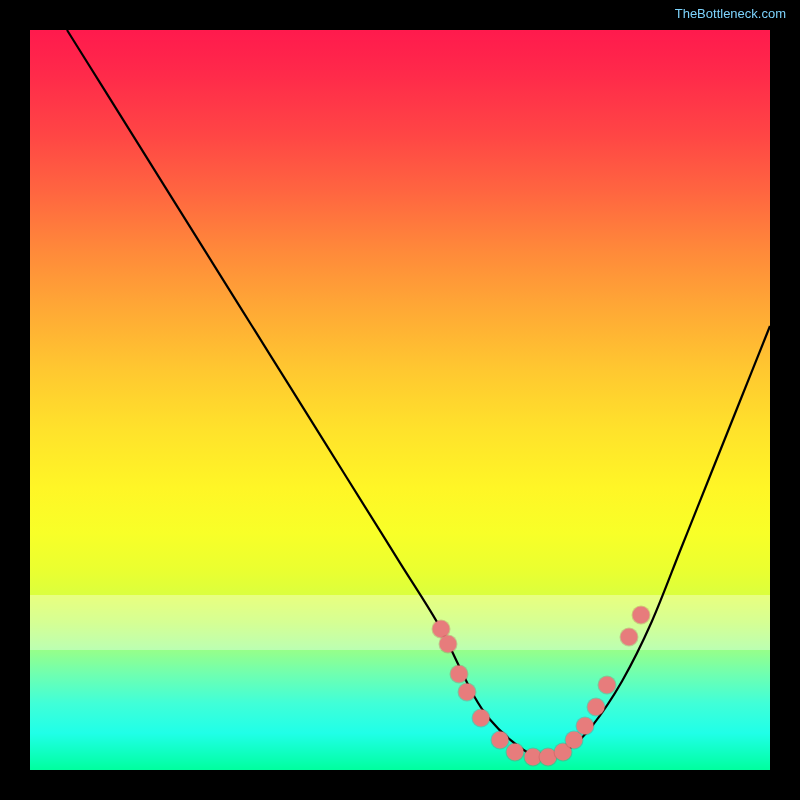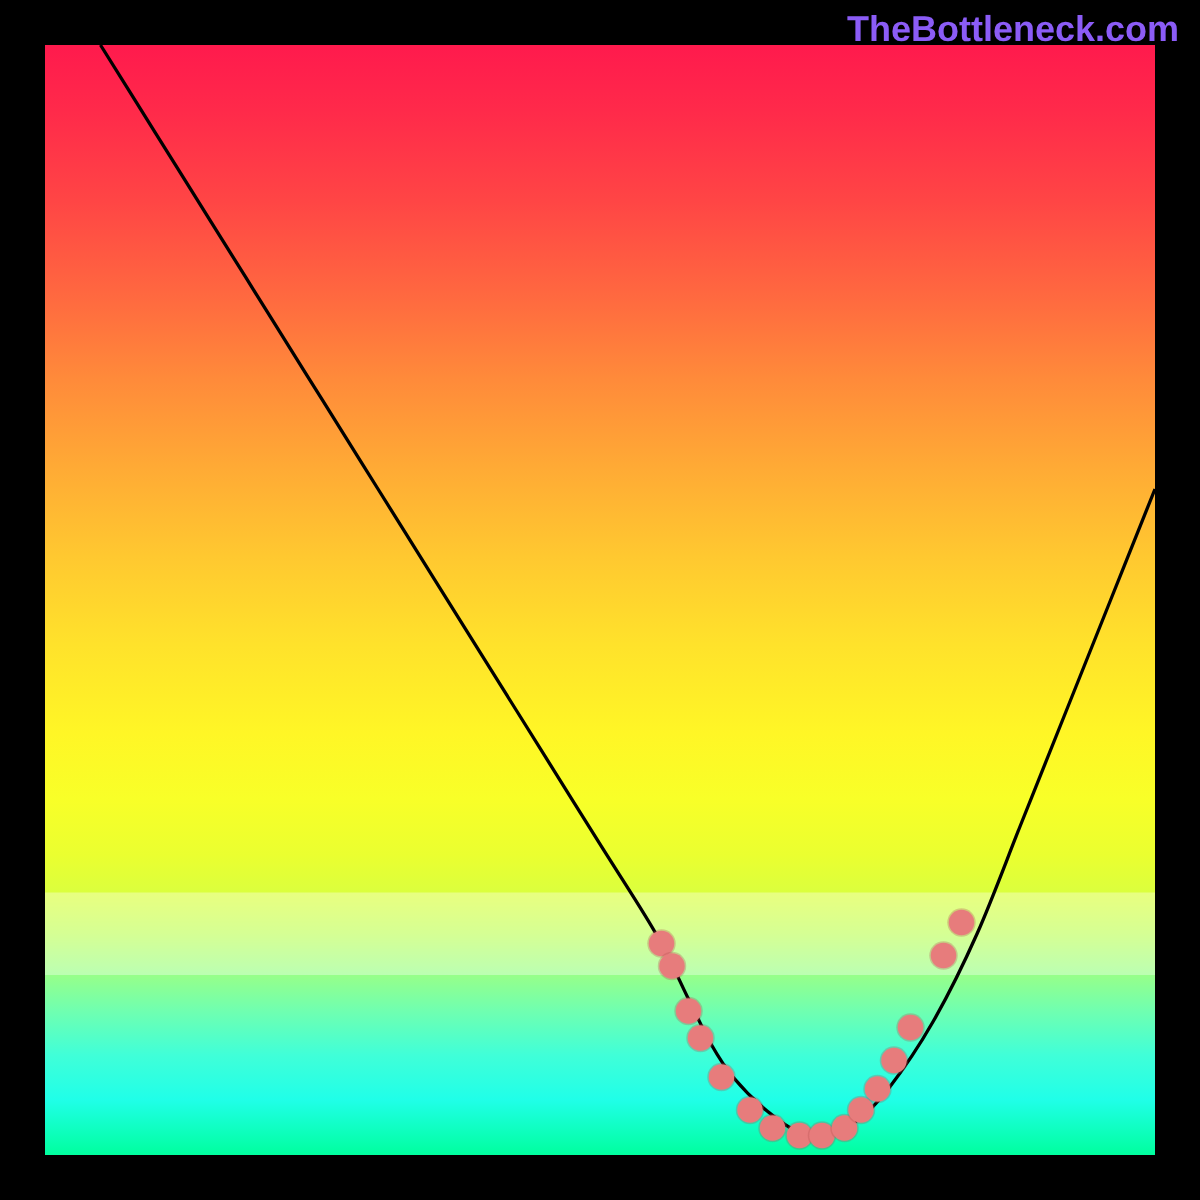--- a/index.html
+++ b/index.html
@@ -8,23 +8,23 @@
     height: 800px;
     background: #000;
     position: relative;
     overflow: hidden;
     font-family: Arial, sans-serif;
   }
   .attribution {
     position: absolute;
     top: 6px;
     right: 14px;
-    color: #8b5cf6;
-    font-size: 24px;
-    font-weight: 700;
+    color: #7dd3fc;
+    font-size: 13px;
+    font-weight: 400;
     z-index: 10;
   }
   .plot-area {
     position: absolute;
     left: 30px;
     top: 30px;
     width: 740px;
     height: 740px;
     background: linear-gradient(to bottom,
       #ff1a4d 0%,

